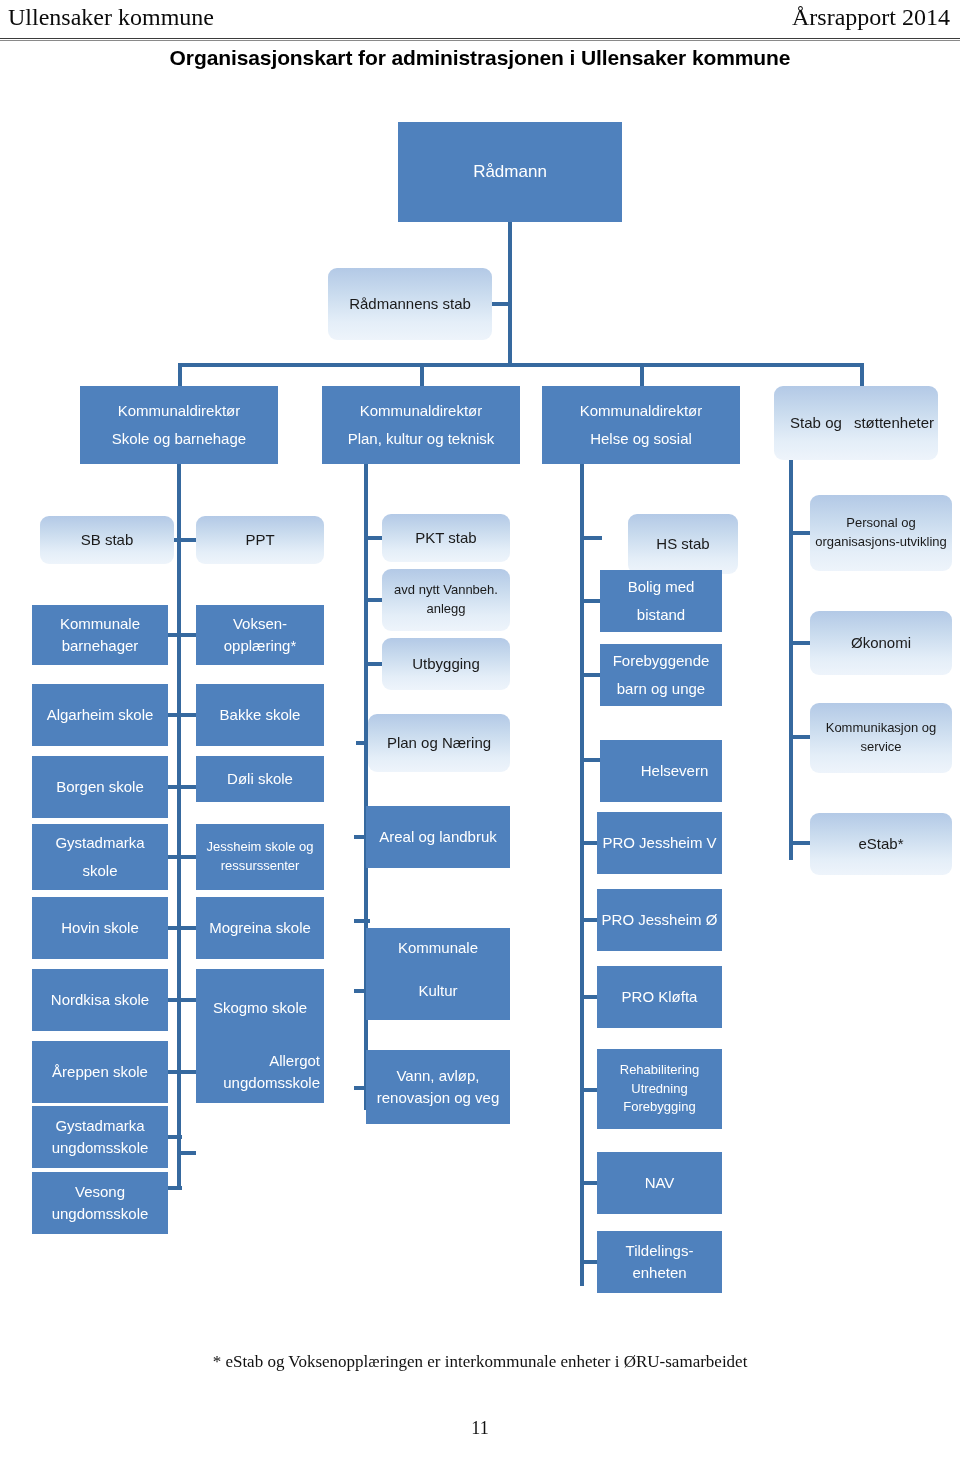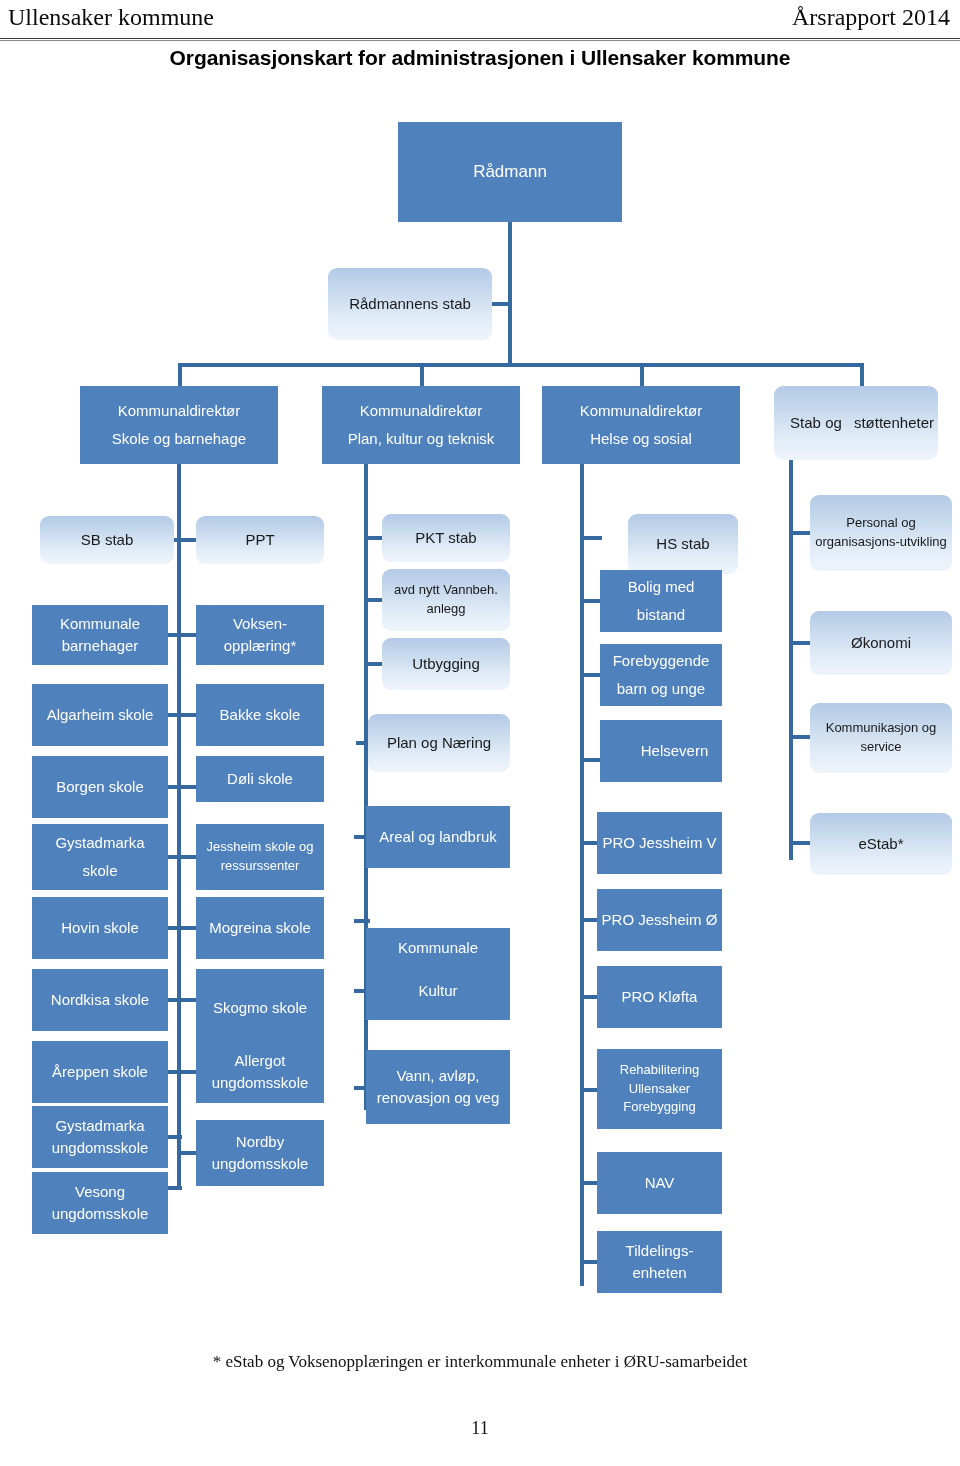--- a/index.html
+++ b/index.html
@@ -226,28 +226,25 @@
   <div class="node solid" style="left:196px; top:897px; width:128px; height:62px;">
     <span class="lbl">Mogreina skole</span>
   </div>
   <div class="conn h" style="left:178px; top:926px; width:18px; height:4px;"></div>
 
   <div class="node solid" style="left:196px; top:969px; width:128px; height:78px;">
     <span class="lbl">Skogmo skole</span>
   </div>
   <div class="conn h" style="left:178px; top:998px; width:18px; height:4px;"></div>
 
-  <div class="node solid" style="left:196px; top:1041px; width:128px; height:62px;">
+  <div class="node solid" style="left:196px; top:1041px; width:128px; height:62px;text-align:right;">
     <span class="lbl">Allergot ungdomsskole</span>
   </div>
   <div class="conn h" style="left:178px; top:1070px; width:18px; height:4px;"></div>
 
-  <div class="node solid" style="left:196px; top:1120px; width:128px; height:66px;">
-    <span class="lbl">Nordby ungdomsskole</span>
-  </div>
   <div class="conn h" style="left:178px; top:1151px; width:18px; height:4px;"></div>
 
   <div class="conn v" style="left:364px; top:464px; width:4px; height:646px;"></div>
 
   <div class="node light" style="left:382px; top:514px; width:128px; height:48px;">
     <span class="lbl">PKT stab</span>
   </div>
   <div class="conn h" style="left:364px; top:536px; width:20px; height:4px;"></div>
 
   <div class="node light tiny" style="left:382px; top:569px; width:128px; height:62px;">
@@ -295,42 +292,42 @@
   <div class="node solid loose" style="left:600px; top:570px; width:122px; height:62px;">
     <span class="lbl">Bolig med bistand</span>
   </div>
   <div class="conn h" style="left:580px; top:599px; width:22px; height:4px;"></div>
 
   <div class="node solid loose" style="left:600px; top:644px; width:122px; height:62px;">
     <span class="lbl">Forebyggende barn og unge</span>
   </div>
   <div class="conn h" style="left:580px; top:673px; width:22px; height:4px;"></div>
 
-  <div class="node solid" style="left:600px; top:720px; width:122px; height:62px;padding-left:31px;">
+  <div class="node solid" style="left:600px; top:740px; width:122px; height:62px;padding-left:31px;">
     <span class="lbl">Helsevern</span>
   </div>
   <div class="conn h" style="left:580px; top:758px; width:22px; height:4px;"></div>
 
   <div class="node solid" style="left:597px; top:812px; width:125px; height:62px;">
     <span class="lbl">PRO Jessheim V</span>
   </div>
   <div class="conn h" style="left:580px; top:841px; width:20px; height:4px;"></div>
 
   <div class="node solid" style="left:597px; top:889px; width:125px; height:62px;">
     <span class="lbl">PRO Jessheim Ø</span>
   </div>
   <div class="conn h" style="left:580px; top:918px; width:20px; height:4px;"></div>
 
   <div class="node solid" style="left:597px; top:966px; width:125px; height:62px;">
     <span class="lbl">PRO Kløfta</span>
   </div>
   <div class="conn h" style="left:580px; top:995px; width:20px; height:4px;"></div>
 
   <div class="node solid tiny" style="left:597px; top:1049px; width:125px; height:80px;">
-    <span class="lbl">Rehabilitering Ullensaker Forebygging</span>
+    <span class="lbl">Rehabilitering Utredning Forebygging</span>
   </div>
   <div class="conn h" style="left:580px; top:1088px; width:20px; height:4px;"></div>
 
   <div class="node solid" style="left:597px; top:1152px; width:125px; height:62px;">
     <span class="lbl">NAV</span>
   </div>
   <div class="conn h" style="left:580px; top:1181px; width:20px; height:4px;"></div>
 
   <div class="node solid" style="left:597px; top:1231px; width:125px; height:62px;">
     <span class="lbl">Tildelings-enheten</span>

